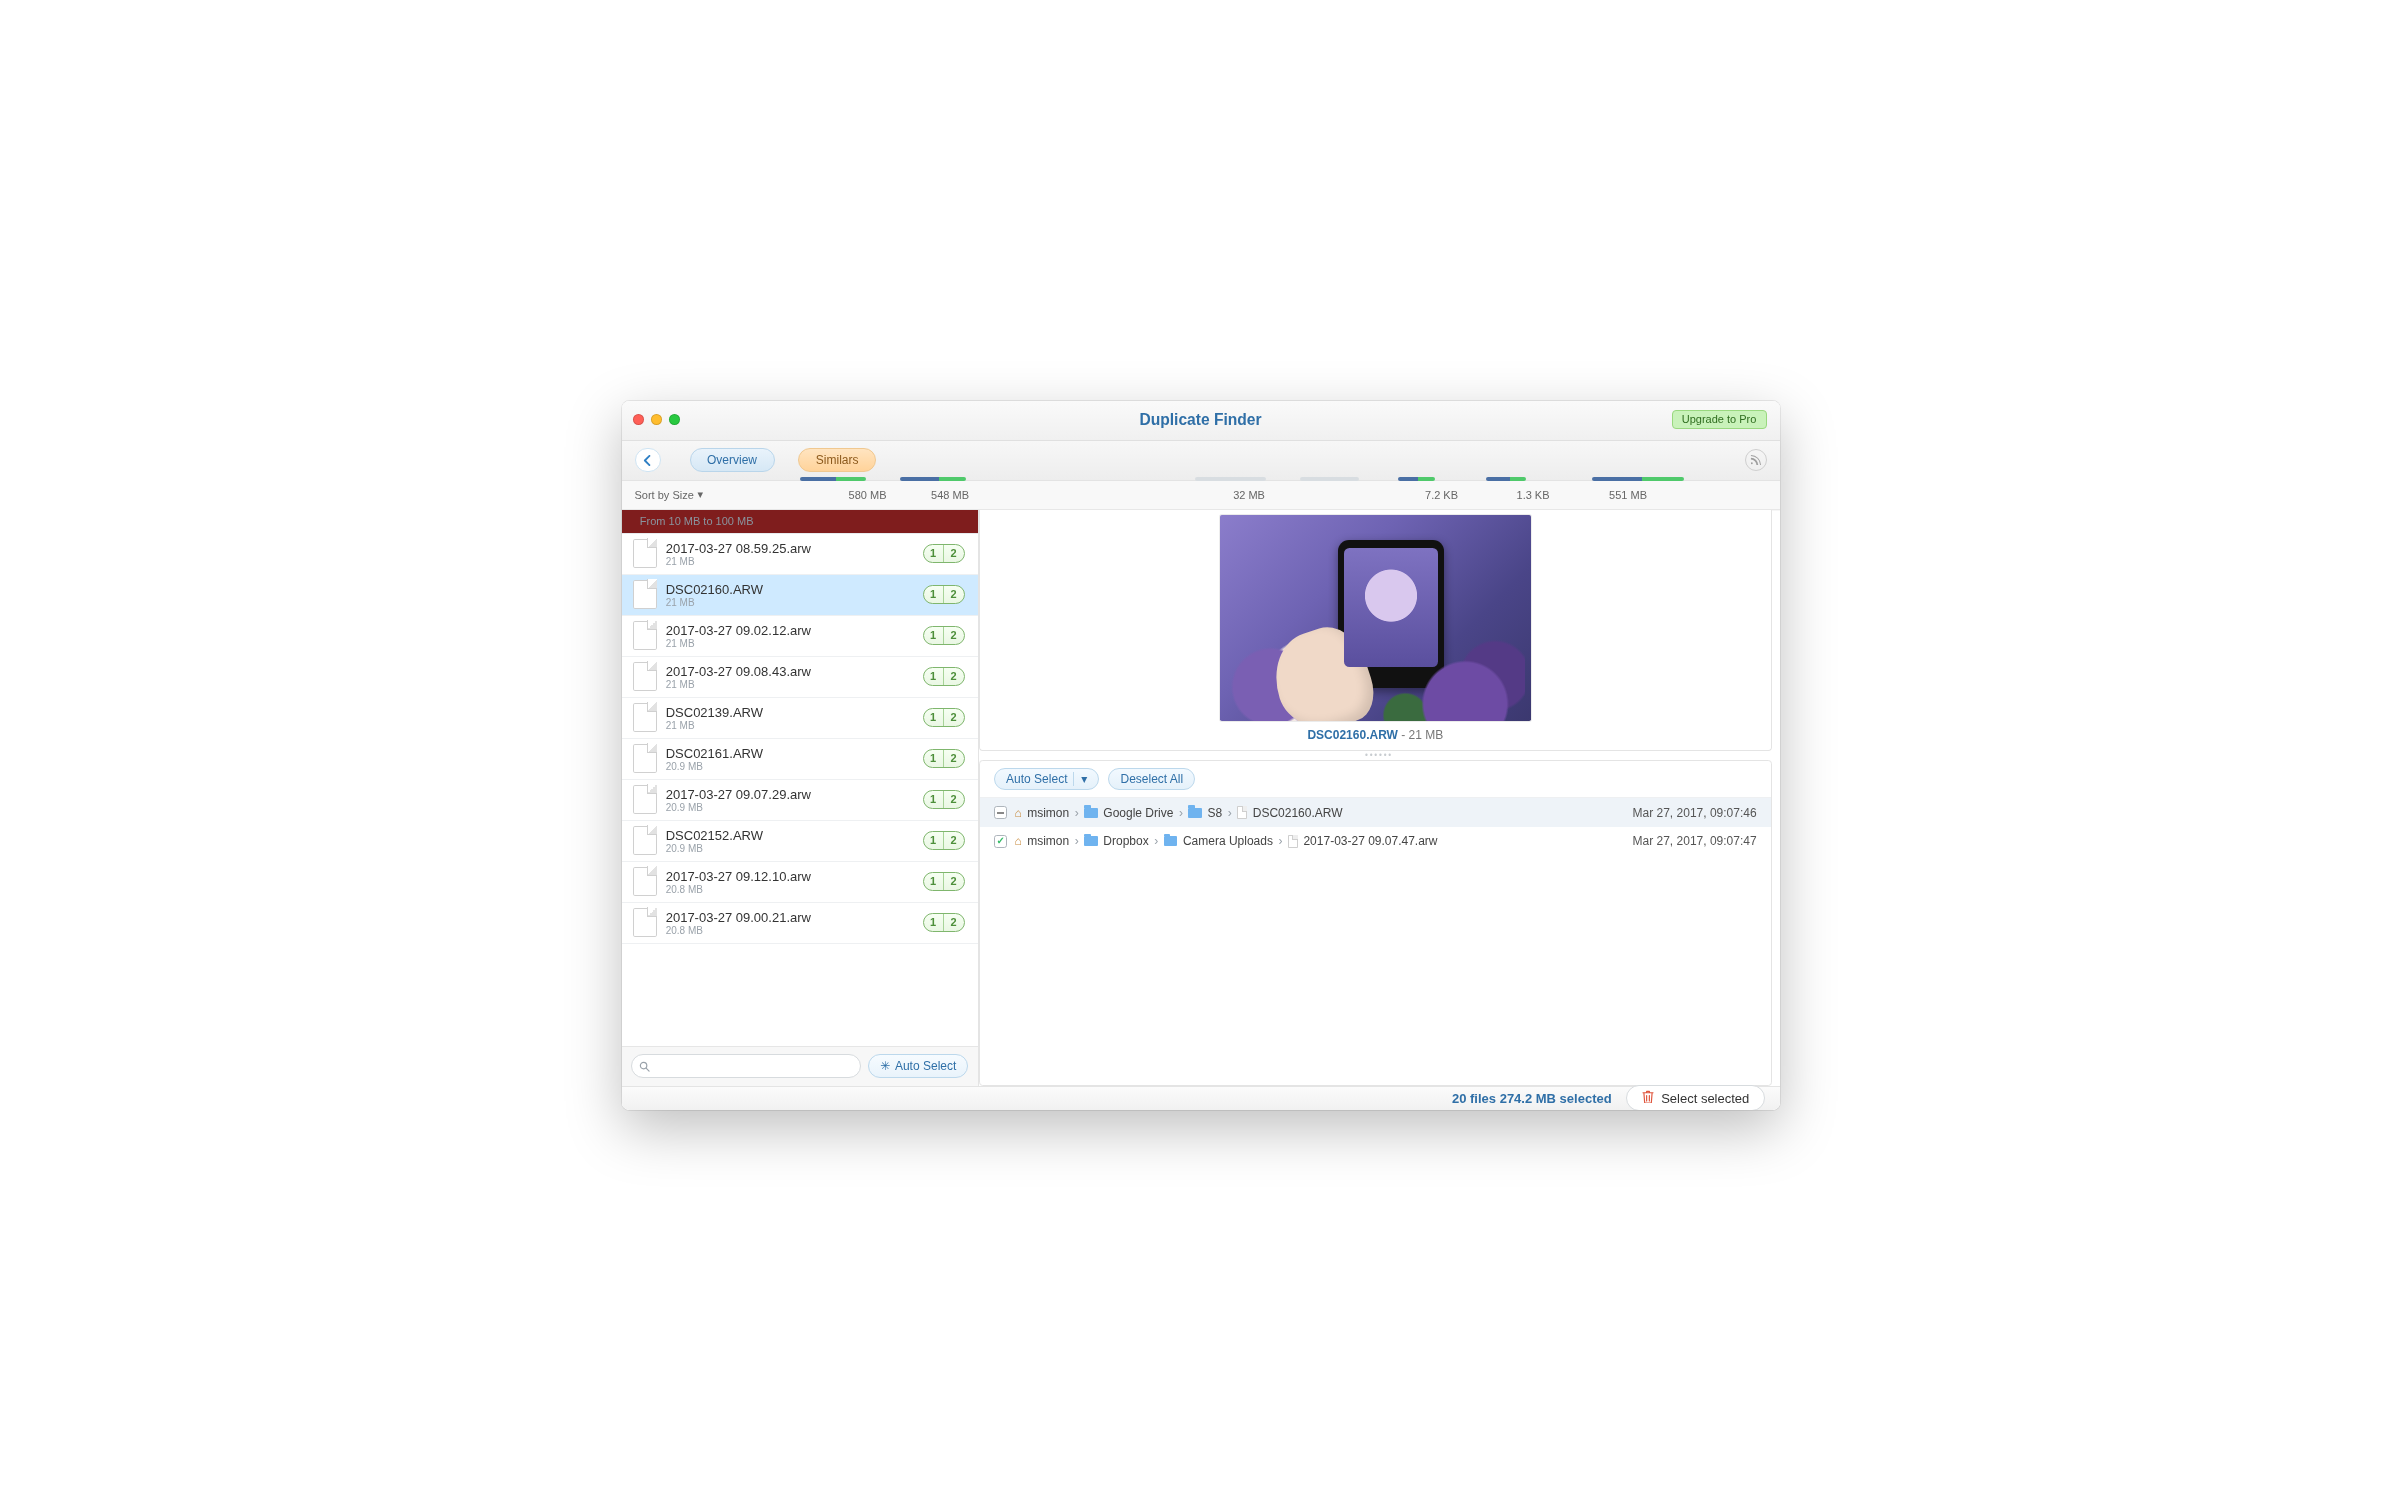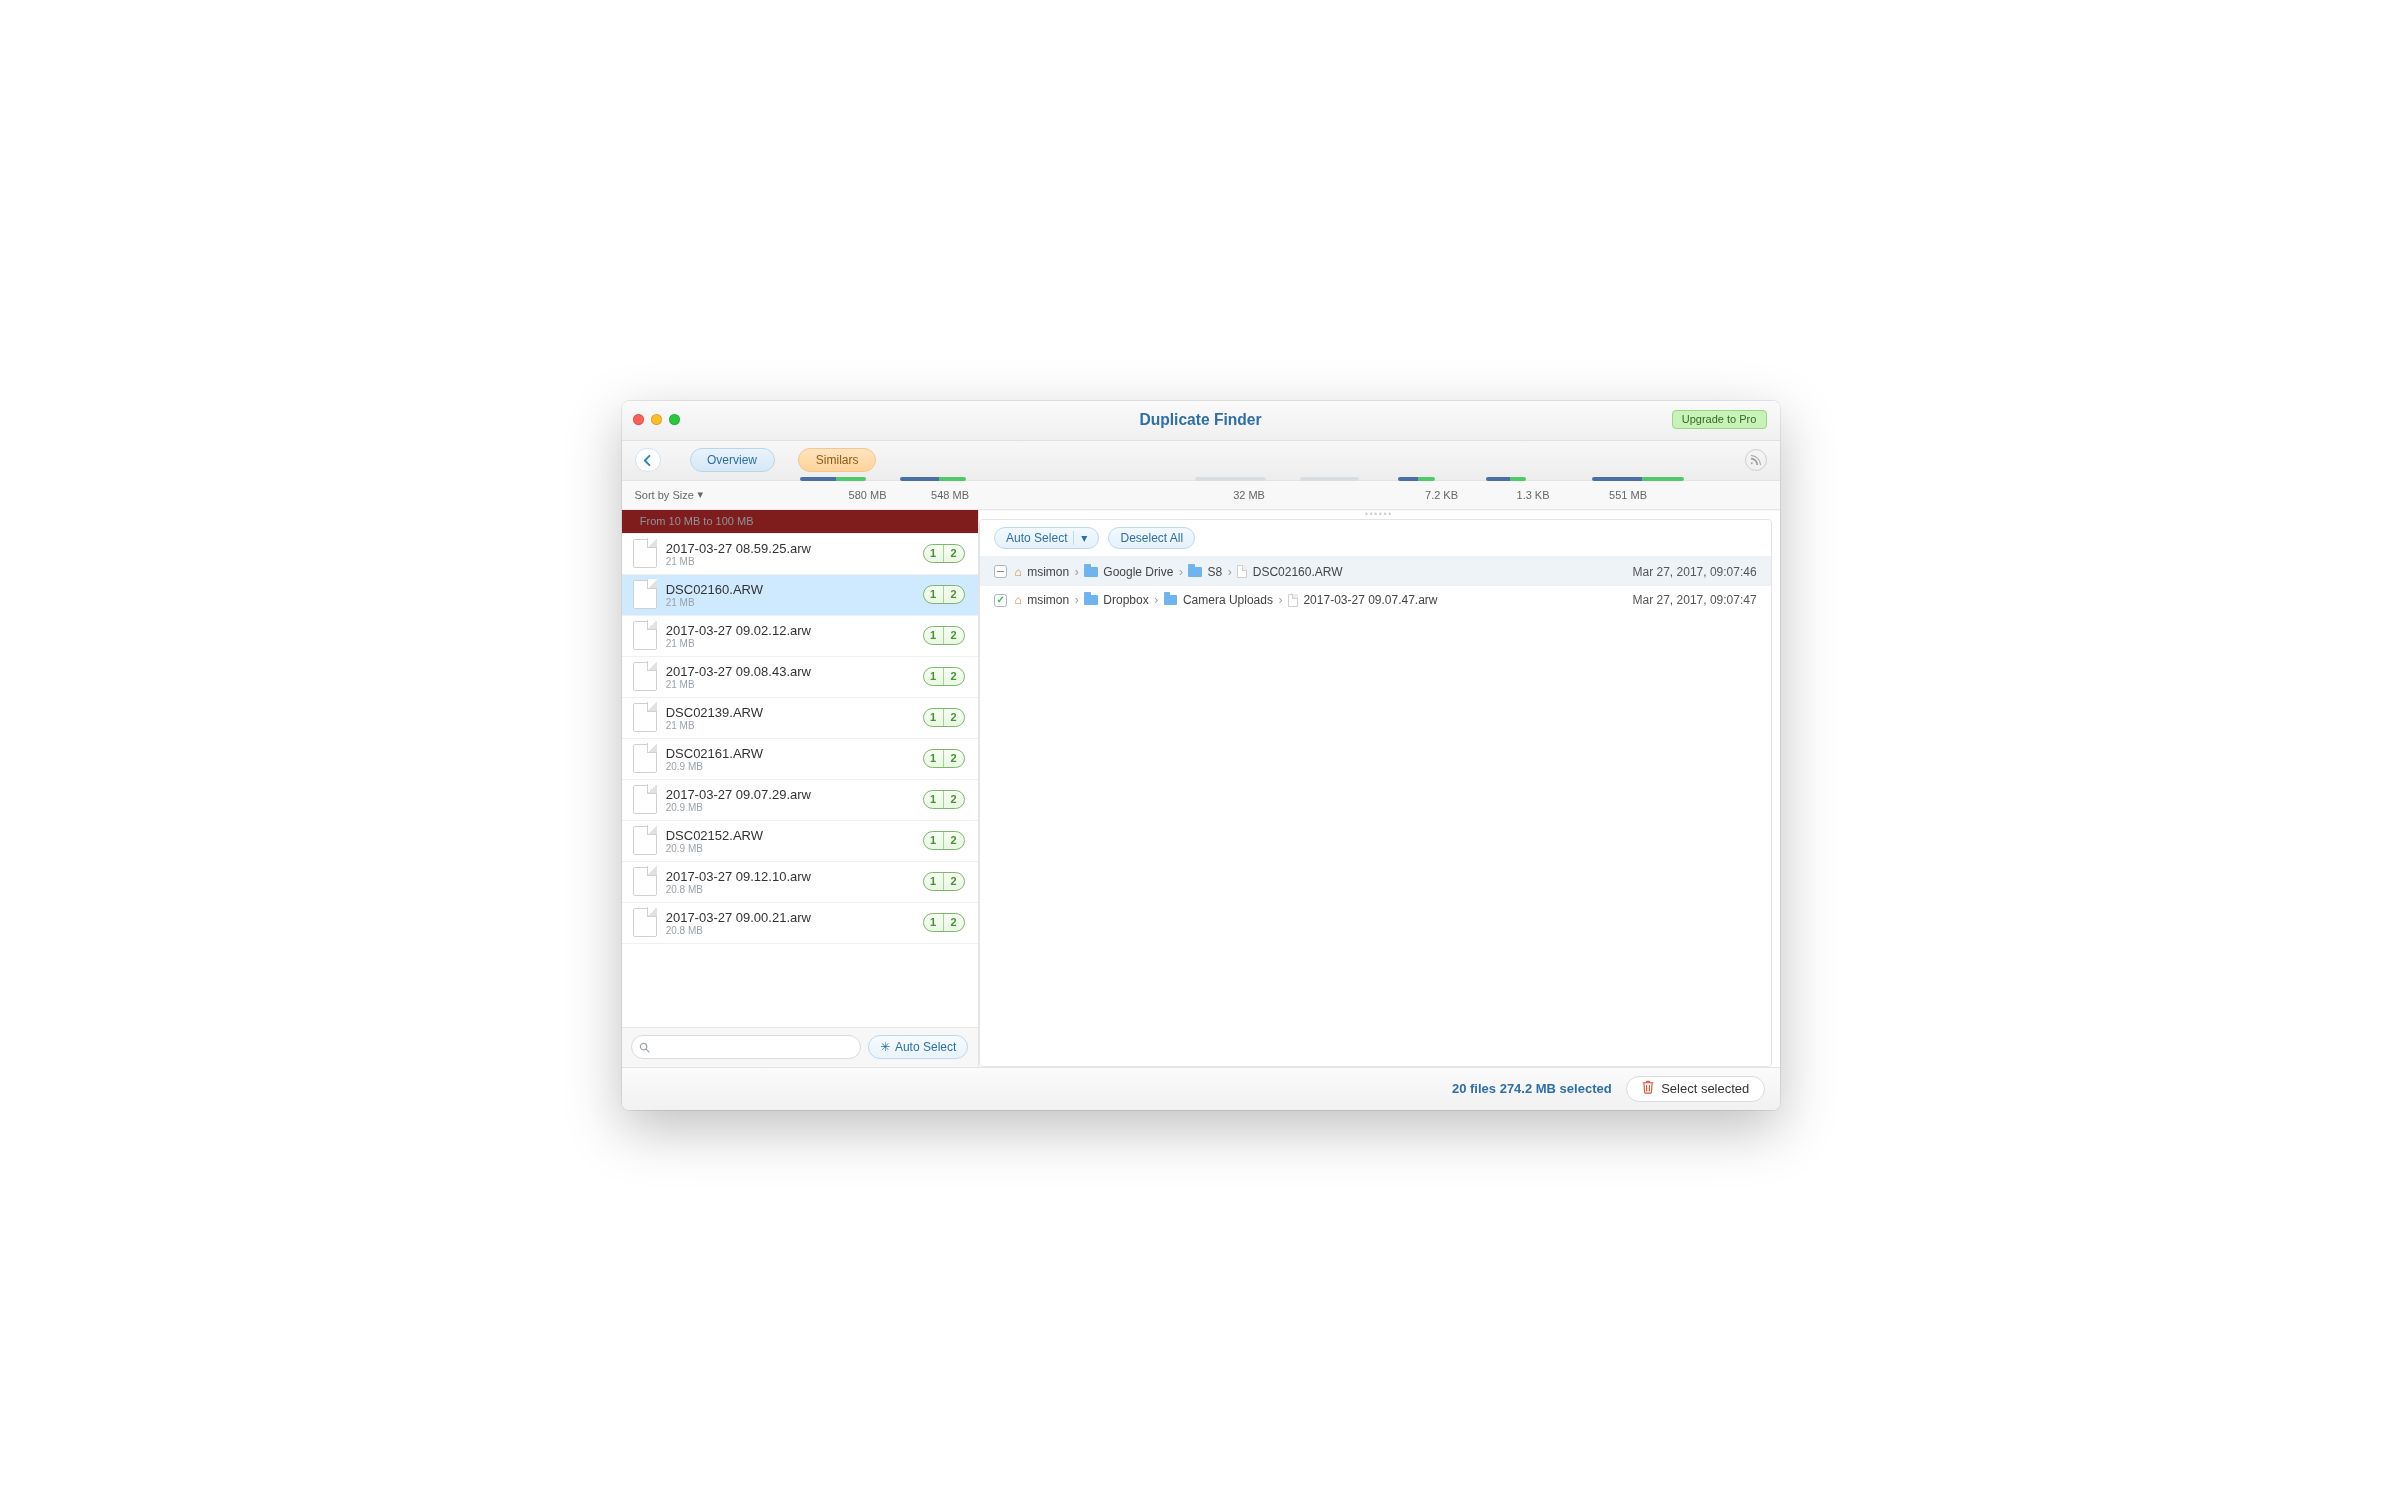--- a/index.html
+++ b/index.html
@@ -219,21 +219,21 @@
     display:inline-block;
   }
   .folder-ic.blue{ background:#6fb3ef; }
   .folder-ic.blue::before{content:"";position:absolute;left:0;top:-2.7px;width:6.4px;height:2.7px;background:#6fb3ef;border-radius:0.9px 0.9px 0 0;}
   .tiny-file{ width:10px; height:13px; border:0.9px solid #cfcfcf; background:#fff; border-radius:0.9px; position:relative;}
   .tiny-file::after{content:"";position:absolute;right:-0.9px;top:-0.9px;width:4.6px;height:4.6px;background:#eee;border-left:0.9px solid #cfcfcf;border-bottom:0.9px solid #cfcfcf;}
   .dup-date{ color:#555; font-size:12px; white-space:nowrap; }
 
   
   .bottom{
-    height:43px; border-top:0.9px solid #e4e4e4;
+    height:24px; border-top:0.9px solid #e4e4e4;
     background:linear-gradient(#fbfbfb,#f1f1f1);
     display:flex; align-items:center; justify-content:flex-end;
     padding:0 14.6px; gap:14.6px;
   }
   .sel-txt{ color:#2f6fa7; font-weight:600; font-size:13px;}
   .remove-btn{
     display:flex; align-items:center; gap:7.3px;
     border:0.9px solid #d7dbde; border-radius:14.6px; height:26px;
     padding:0 14.6px; background:#fff; color:#333; cursor:pointer;
     font-size:13px;
@@ -478,20 +478,33 @@
           <input type="text" placeholder="" style="">
         </div>
         <div class="auto-sel-btn">
           <span>✳</span>
           <span>Auto Select</span>
         </div>
       </div>
     </div>
 
     <div class="content">
+      <div class="preview">
+        <div class="preview-img">
+          <div class="photo">
+              <div class="flowers"></div>
+              <div class="hand"></div>
+            </div>
+        </div>
+        <div class="preview-cap">
+          <span class="fn">DSC02160.ARW</span>
+          <span class="sz"> - </span>
+          <span class="sz">21 MB</span>
+        </div>
+      </div>
       <div class="grip">••••••</div>
 
       <div class="dup-panel">
         <div class="dup-toolbar">
           <div class="pill-btn pill-split">
             <span>Auto Select</span>
             <span class="caret">▾</span>
           </div>
           <div class="pill-btn">Deselect All</div>
         </div>

